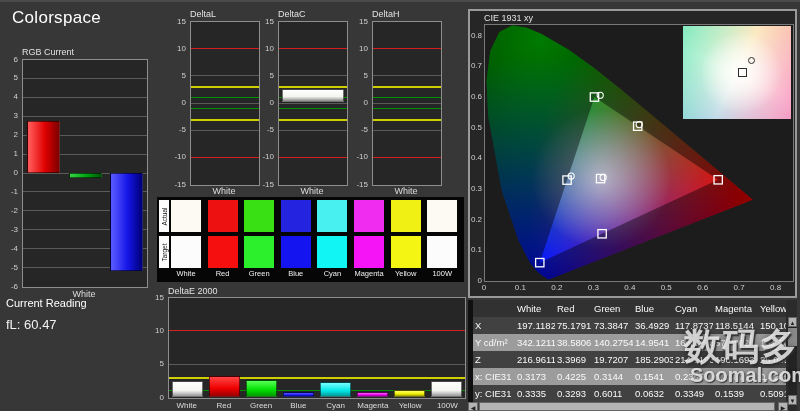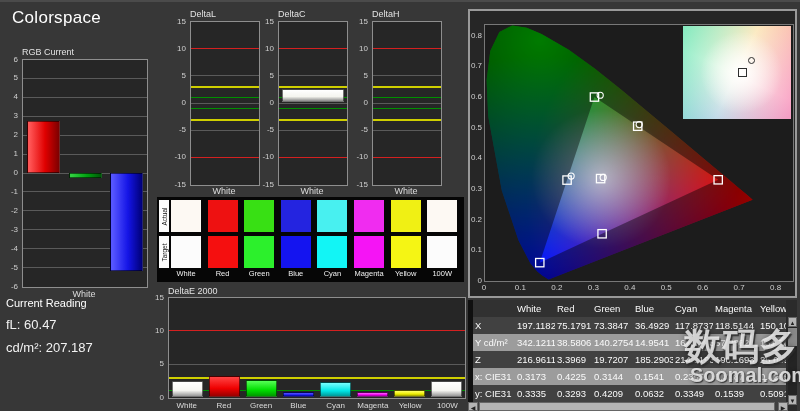--- a/index.html
+++ b/index.html
@@ -232,21 +232,20 @@
     <div class="swlab" style="left: 119.8px;">Blue</div>
     <div class="swlab" style="left: 156.4px;">Cyan</div>
     <div class="swlab" style="left: 193px;">Magenta</div>
     <div class="swlab" style="left: 229.6px;">Yellow</div>
     <div class="swlab" style="left: 266.2px;">100W</div>
   </div>
 
 <div class="abs" id="reading">
   <div class="hd">Current Reading</div>
   <div class="ln">fL: 60.47</div>
-  <div class="ln">cd/m²: 207.187</div>
 </div>
 
 <div class="chart" id="ch-de">
   <div class="chart-title">DeltaE 2000</div>
   <div class="plot"></div>
 <div class="gl" style="left: 23px; width: 296px; top: 78.7px;"></div>
     <div class="ll red" style="left: 23px; width: 296px; top: 45.3px; background: rgb(212, 32, 32);"></div>
     <div class="ll yellow" style="left: 23px; width: 296px; top: 92px; background: rgb(207, 207, 0);"></div>
     <div class="ll green" style="left: 23px; width: 296px; top: 105.3px; background: rgb(0, 144, 0);"></div>
     <div class="yt" style="left: 0px; width: 18px; top: 7.5px;">15</div>
@@ -267,20 +266,21 @@
       <div>Green</div>
       <div>Blue</div>
       <div>Cyan</div>
       <div>Magenta</div>
       <div>Yellow</div>
       <div>100W</div>
     </div>
   </div>
 
 <div class="abs" id="cie-panel">
+  <div class="chart-title">CIE 1931 xy</div>
   <div id="cie-plot">
     <svg width="308" height="256" viewBox="0 0 310 258">
       <defs>
         <radialGradient id="gR" gradientUnits="userSpaceOnUse" cx="269" cy="176" r="228">
           <stop offset="0" stop-color="#ff0000"></stop>
             <stop offset="1" stop-color="#000000"></stop>
         </radialGradient>
         <radialGradient id="gG" gradientUnits="userSpaceOnUse" cx="55" cy="15" r="252">
           <stop offset="0" stop-color="#00d400"></stop>
             <stop offset="1" stop-color="#000000"></stop>
@@ -388,21 +388,21 @@
       <div class="tc c3">0.3144</div>
       <div class="tc c4">0.1541</div>
       <div class="tc c5">0.2355</div>
       <div class="tc c6">0.3187</div>
       <div class="tc c7">0.4205</div>
     </div>
     <div class="trow rdark">
       <div class="tc c0">y: CIE31</div>
       <div class="tc c1">0.3335</div>
       <div class="tc c2">0.3293</div>
-      <div class="tc c3">0.4209</div>
+      <div class="tc c3">0.6011</div>
       <div class="tc c4">0.0632</div>
       <div class="tc c5">0.3349</div>
       <div class="tc c6">0.1539</div>
       <div class="tc c7">0.5091</div>
     </div>
   </div>
 
 <div id="vscroll">
   <div class="sbtn up">▲</div>
   <div class="vthumb"></div>

